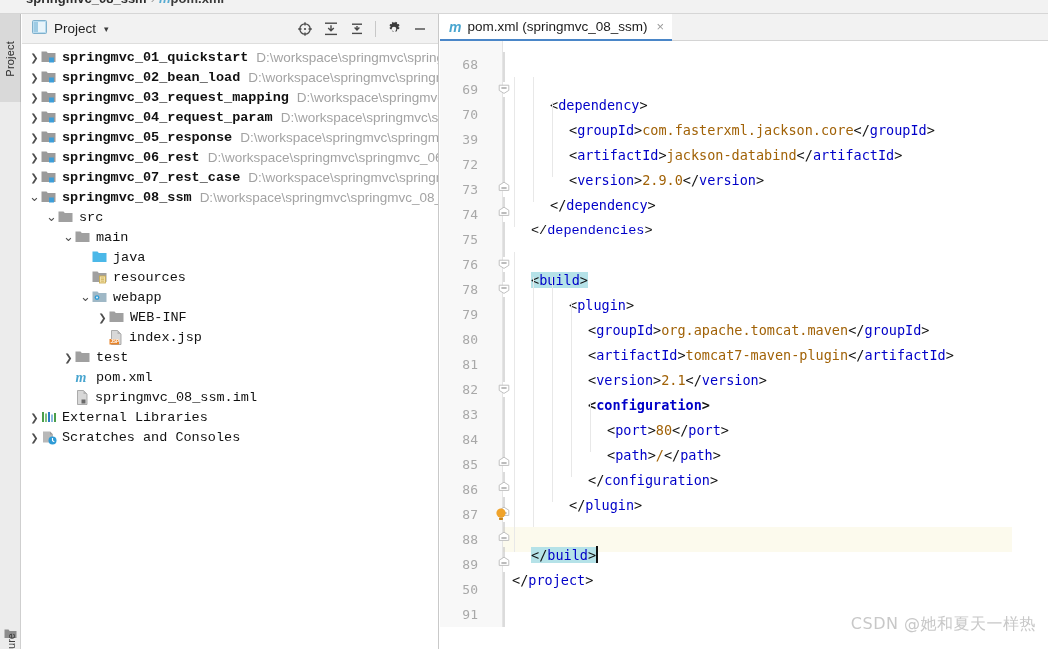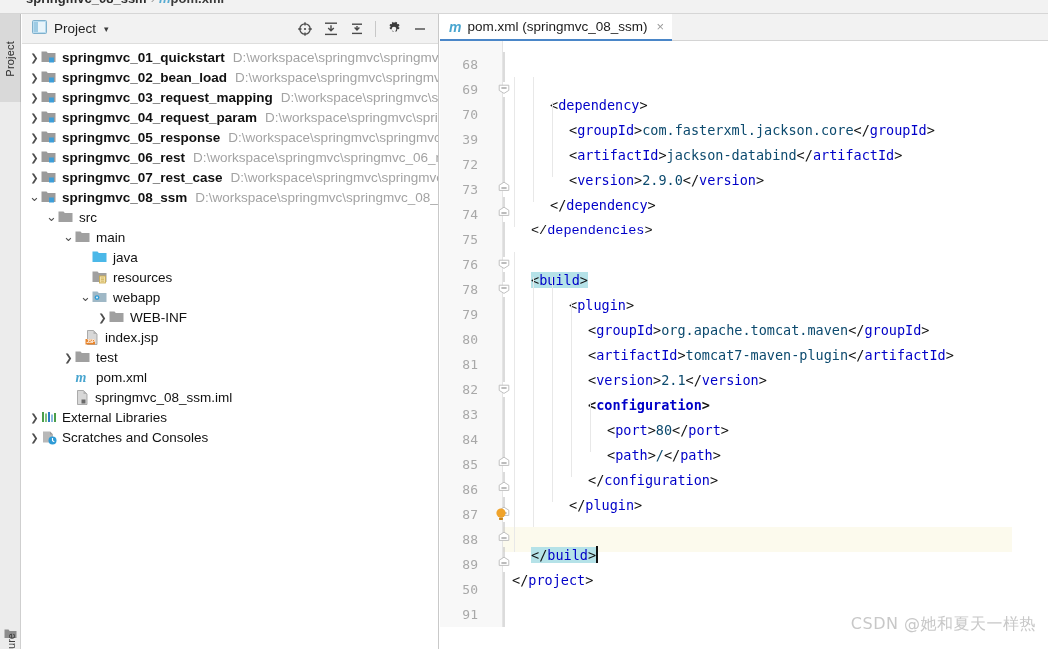--- a/index.html
+++ b/index.html
@@ -79,21 +79,21 @@
     position:relative; height:20px; display:flex; align-items:center;
     white-space:nowrap; overflow:hidden;
   }
   .arrow {
     width:13px; height:20px; flex:0 0 13px;
     display:flex; align-items:center; justify-content:center;
     color:#4f4f4f; font-size:10px;
   }
   .arrow.none { color:transparent; }
   .ficon { flex:0 0 auto; display:flex; align-items:center; margin-right:5px; }
-  .lbl { color:#111111; }
+  .lbl { color:#111111;font-family:Liberation Mono, monospace; }
   .lbl.b { font-weight:bold; }
   .path { color:#a3a3a3; margin-left:8px; font-weight:normal; }
 
   
   .editor {
     position:absolute; left:440px; top:14px; width:608px; height:635px;
     background:#ffffff; overflow:hidden;
   }
   .tabbar {
     position:relative; height:27px; background:#f2f2f2;
@@ -130,21 +130,21 @@
     background:#f8f8f8; border-right:1px solid #e4e4e4;
   }
   .foldcol { position:absolute; left:56px; top:0; width:16px; height:25px; }
   .bulb { position:absolute; left:54px; top:4px; }
   .ctext {
     position:absolute; left:72px; top:16px; height:25px;
     color:#111; white-space:pre;
   }
   .tg { color:#0000c8; }
   .br { color:#111111; }
-  .tx { color:#0c4a6e; }
+  .tx { color:#a16207; }
   .hl { background:#b5e2e8; }
   .caret {
     display:inline-block; width:1.5px; height:17px; background:#111;
     vertical-align:-3px; margin-left:0px;
   }
   
   .iguide {
     position:absolute; top:0; width:1px; height:25px; background:#e8e8e8;
   }
 
@@ -369,21 +369,21 @@
         </div>
         <div class="row" style="padding-left: 74px;">
           <span class="arrow">❯</span>
           <span class="ficon">
             <svg width="16" height="14" viewBox="0 0 16 14">
               <path d="M0.5 1.5h5l1.3 1.5H14.5v9H0.5z" fill="#a0a0a0"></path>
             </svg>
           </span>
           <span class="lbl">WEB-INF</span>
         </div>
-        <div class="row" style="padding-left: 50px;">
+        <div class="row" style="padding-left: 74px;">
           <span class="arrow none"></span>
           <span class="ficon">
             <svg width="15" height="15" viewBox="0 0 15 15">
               <path d="M2.5 0.5h6l3.5 3.5v10.5h-9.5z" fill="#d8d8d8" stroke="#9a9a9a" stroke-width="0.8"></path>
               <path d="M8.5 0.5v3.5h3.5z" fill="#b4b4b4"></path>
               <rect x="0.5" y="9" width="9.5" height="5.5" fill="#e8842a"></rect>
               <text x="1.4" y="13.3" font-family="Liberation Sans" font-size="4.6" fill="#fff" font-weight="bold">JSP</text>
             </svg>
           </span>
           <span class="lbl">index.jsp</span>

